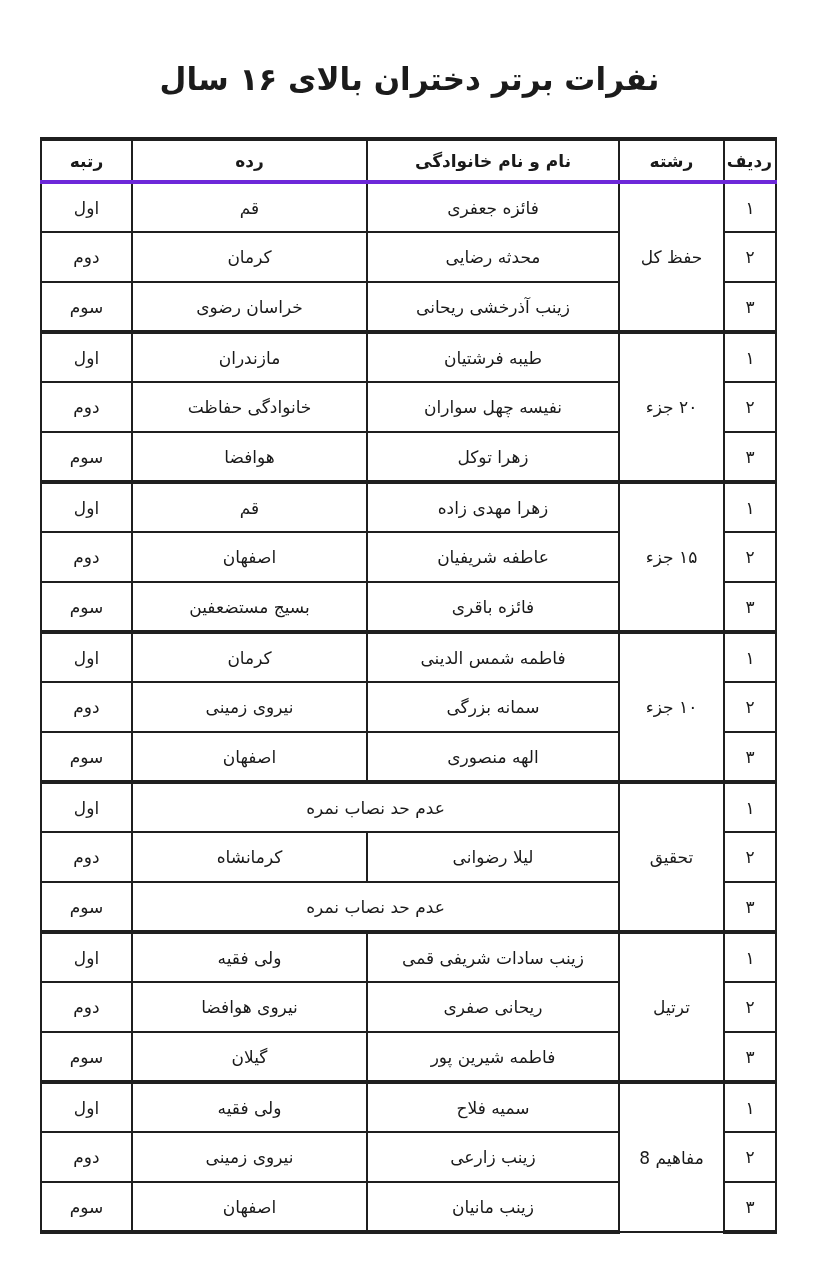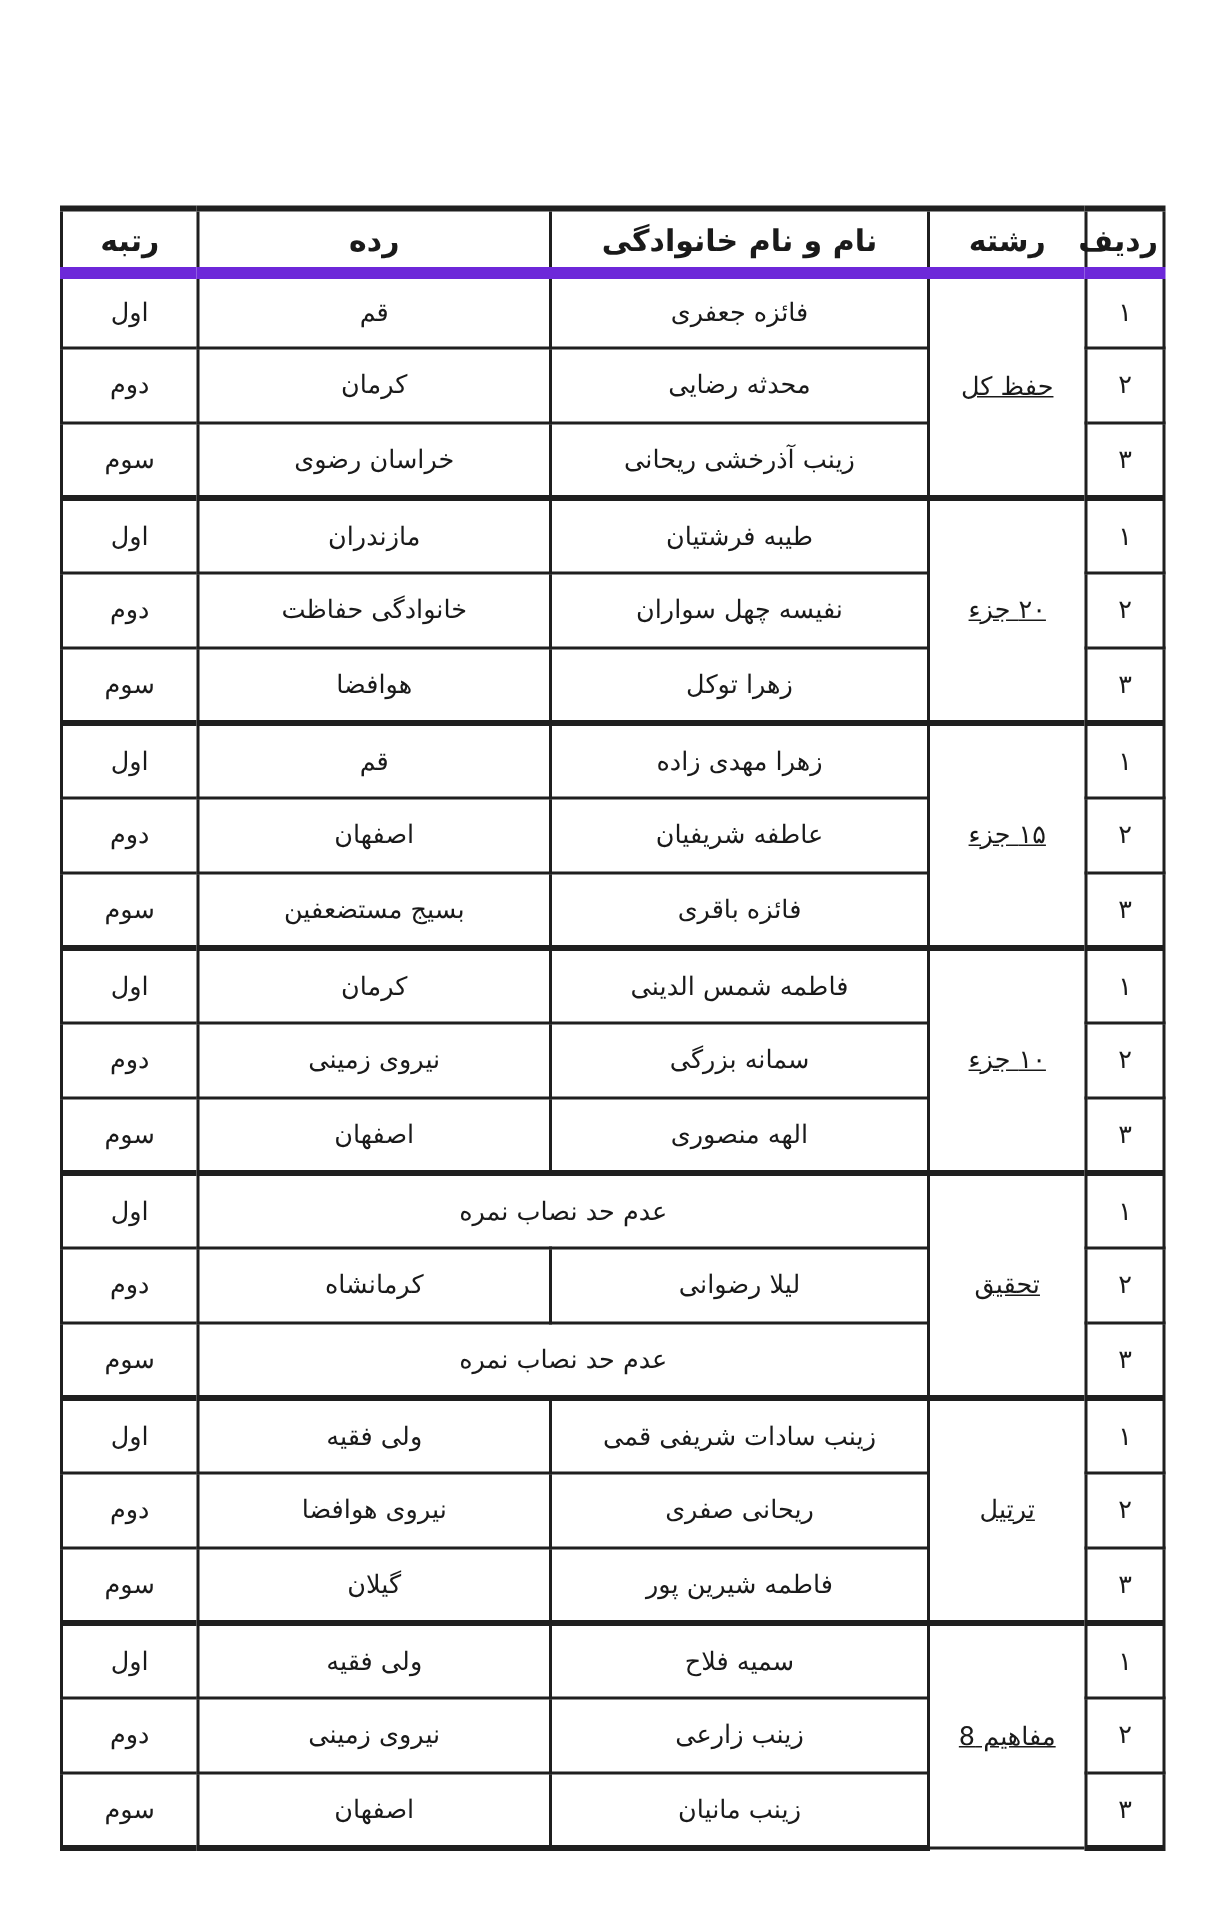--- a/index.html
+++ b/index.html
@@ -63,45 +63,44 @@
     border: 2px solid #1f1f1f;
     text-align: center;
     vertical-align: middle;
     padding: 2px 3px;
     box-sizing: border-box;
     background: #fff;
   }
 
   table.results thead th {
     height: 43px;
-    font-size: 20px;
+    font-size: 17px;
     font-weight: bold;
     border-top: 4px solid #1f1f1f;
-    border-bottom: 8px solid #6d28d9;
+    border-bottom: 4px solid #6d28d9;
   }
   thead th.h-radif  { font-size: 13px; }
   thead th.h-reshte { font-size: 16px; }
   thead th.h-name   { font-size: 17px; margin-left: 36px; }
   thead th.h-rade   { font-size: 17px; }
   thead th.h-rotbe  { font-size: 16px; }
 
   table.results tbody td {
     height: 50px;
     font-size: 17px;
     font-weight: normal;
   }
 
   td.cell-radif {
     font-size: 18px;
     font-weight: bold;
   }
   td.cell-reshte {
     font-size: 18px;
     font-weight: bold;
-    text-decoration: underline;
   }
   td.cell-rotbe {
     font-size: 18px;
     font-weight: bold;
   }
   td.cell-name,
   td.cell-rade,
   td.cell-merged {
     font-size: 17.5px;
     font-weight: normal;
@@ -111,20 +110,21 @@
   tr.group-start > td { border-top: 4px solid #1f1f1f; }
   tr.group-end   > td { border-bottom: 4px solid #1f1f1f; margin-top: 16px; }
 
   tbody tr:last-child > td { border-bottom: 4px solid #1f1f1f; }
 </style>
 </head>
 <body>
 
 <div class="page">
 
+  <h1 class="title">نفرات برتر دختران بالای ۱۶ سال</h1>
 
   <div class="table-wrap">
     <table class="results">
       <colgroup>
         <col class="c-radif">
         <col class="c-reshte">
         <col class="c-name">
         <col class="c-rade">
         <col class="c-rotbe">
       </colgroup>

